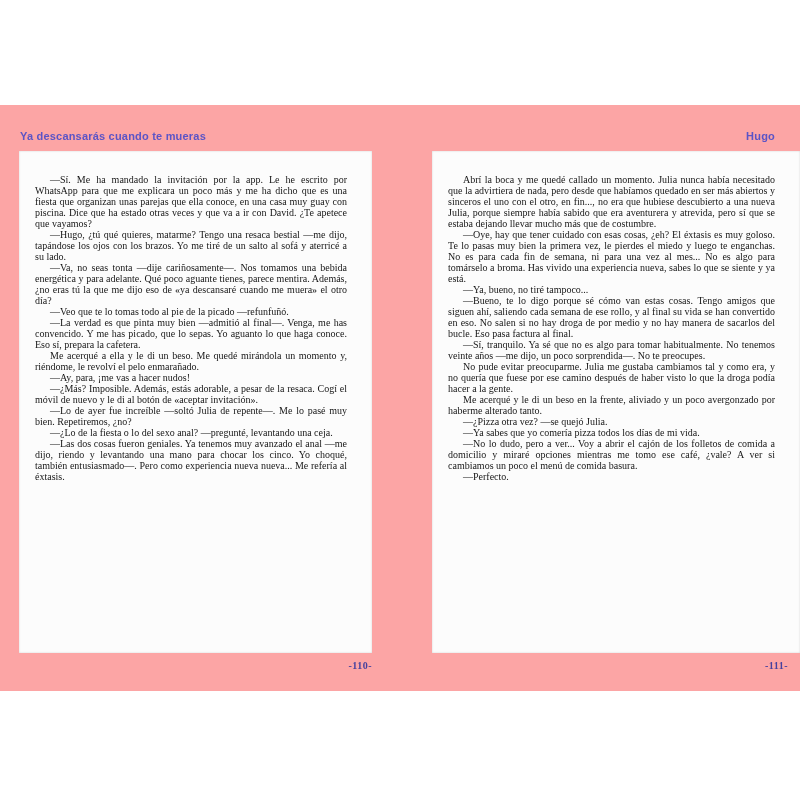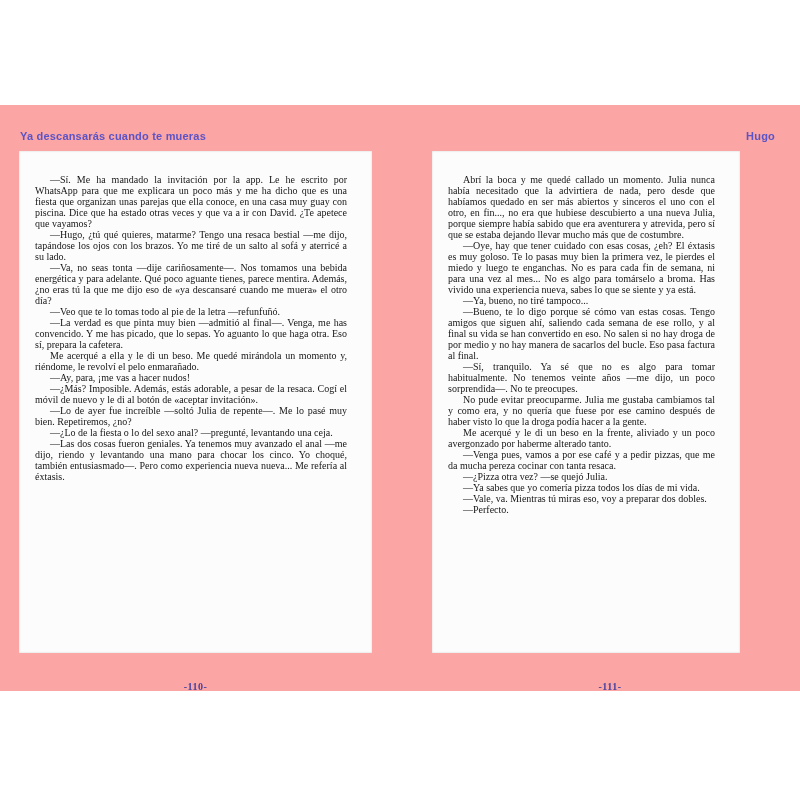--- a/index.html
+++ b/index.html
@@ -30,36 +30,36 @@
   .running-header.right { right: 25px; }
   .page {
     position: absolute;
     top: 46px;
     height: 502px;
     background: #fcfcfc;
     box-shadow: inset 0 0 2px rgba(0,0,0,0.18);
     overflow: hidden;
   }
   .page.left  { left: 19px;  width: 353px; }
-  .page.right { left: 432px; width: 308px; }
+  .page.right { left: 432px; width: 368px; }
   .page-inner {
     padding: 23px 25px 0 16px;
     text-align: justify;
     font-size: 10px;
     line-height: 11px;
     color: #161616;
   }
   .page-inner p {
     margin: 0;
     text-indent: 15px;
   }
   .page-number {
     position: absolute;
-    top: 576px;
-    text-align: center;
+    top: 555px;
+    text-align: right;
     font: bold 10px "Liberation Serif", serif;
     color: #45419e;
     letter-spacing: 0.5px;
   }
   .page-number.left  { left: 19px;  width: 353px; }
   .page-number.right { left: 432px; width: 356px; }
 </style>
 </head>
 <body>
 
@@ -67,44 +67,43 @@
 
   <div class="running-header left">Ya descansarás cuando te mueras</div>
 
   <div class="running-header right">Hugo</div>
 
   <div class="page left">
     <div class="page-inner">
       <p>—Sí. Me ha mandado la invitación por la app. Le he escrito por WhatsApp para que me explicara un poco más y me ha dicho que es una fiesta que organizan unas parejas que ella conoce, en una casa muy guay con piscina. Dice que ha estado otras veces y que va a ir con David. ¿Te apetece que vayamos?</p>
       <p>—Hugo, ¿tú qué quieres, matarme? Tengo una resaca bestial —me dijo, tapándose los ojos con los brazos. Yo me tiré de un salto al sofá y aterricé a su lado.</p>
       <p>—Va, no seas tonta —dije cariñosamente—. Nos tomamos una bebida energética y para adelante. Qué poco aguante tienes, parece mentira. Además, ¿no eras tú la que me dijo eso de «ya descansaré cuando me muera» el otro día?</p>
-      <p>—Veo que te lo tomas todo al pie de la letra —refunfuñó.</p>
-      <p>—La verdad es que pinta muy bien —admitió al final—. Venga, me has convencido. Y me has picado, que lo sepas. Yo aguanto lo que haga otra. Eso sí, prepara la cafetera.</p>
+      <p>—Veo que te lo tomas todo al pie de la picado —refunfuñó.</p>
+      <p>—La verdad es que pinta muy bien —admitió al final—. Venga, me has convencido. Y me has picado, que lo sepas. Yo aguanto lo que haga conoce. Eso sí, prepara la cafetera.</p>
       <p>Me acerqué a ella y le di un beso. Me quedé mirándola un momento y, riéndome, le revolví el pelo enmarañado.</p>
       <p>—Ay, para, ¡me vas a hacer nudos!</p>
       <p>—¿Más? Imposible. Además, estás adorable, a pesar de la resaca. Cogí el móvil de nuevo y le di al botón de «aceptar invitación».</p>
       <p>—Lo de ayer fue increíble —soltó Julia de repente—. Me lo pasé muy bien. Repetiremos, ¿no?</p>
       <p>—¿Lo de la fiesta o lo del sexo anal? —pregunté, levantando una ceja.</p>
       <p>—Las dos cosas fueron geniales. Ya tenemos muy avanzado el anal —me dijo, riendo y levantando una mano para chocar los cinco. Yo choqué, también entusiasmado—. Pero como experiencia nueva nueva... Me refería al éxtasis.</p>
     </div>
   </div>
 
   <div class="page right">
     <div class="page-inner">
       <p>Abrí la boca y me quedé callado un momento. Julia nunca había necesitado que la advirtiera de nada, pero desde que habíamos quedado en ser más abiertos y sinceros el uno con el otro, en fin..., no era que hubiese descubierto a una nueva Julia, porque siempre había sabido que era aventurera y atrevida, pero sí que se estaba dejando llevar mucho más que de costumbre.</p>
       <p>—Oye, hay que tener cuidado con esas cosas, ¿eh? El éxtasis es muy goloso. Te lo pasas muy bien la primera vez, le pierdes el miedo y luego te enganchas. No es para cada fin de semana, ni para una vez al mes... No es algo para tomárselo a broma. Has vivido una experiencia nueva, sabes lo que se siente y ya está.</p>
       <p>—Ya, bueno, no tiré tampoco...</p>
       <p>—Bueno, te lo digo porque sé cómo van estas cosas. Tengo amigos que siguen ahí, saliendo cada semana de ese rollo, y al final su vida se han convertido en eso. No salen si no hay droga de por medio y no hay manera de sacarlos del bucle. Eso pasa factura al final.</p>
       <p>—Sí, tranquilo. Ya sé que no es algo para tomar habitualmente. No tenemos veinte años —me dijo, un poco sorprendida—. No te preocupes.</p>
       <p>No pude evitar preocuparme. Julia me gustaba cambiamos tal y como era, y no quería que fuese por ese camino después de haber visto lo que la droga podía hacer a la gente.</p>
       <p>Me acerqué y le di un beso en la frente, aliviado y un poco avergonzado por haberme alterado tanto.</p>
-      <p>—Venga pues, vamos a por ese café y a pedir pizzas, que me da mucha pereza cocinar con tanta resaca.</p>
       <p>—¿Pizza otra vez? —se quejó Julia.</p>
       <p>—Ya sabes que yo comería pizza todos los días de mi vida.</p>
-      <p>—Vale, va. Mientras tú miras eso, voy a preparar dos dobles.</p>
+      <p>—No lo dudo, pero a ver... Voy a abrir el cajón de los folletos de comida a domicilio y miraré opciones mientras me tomo ese café, ¿vale? A ver si cambiamos un poco el menú de comida basura.</p>
       <p>—Perfecto.</p>
     </div>
   </div>
 
   <div class="page-number left">-110-</div>
 
   <div class="page-number right">-111-</div>
 
 </div>
 

